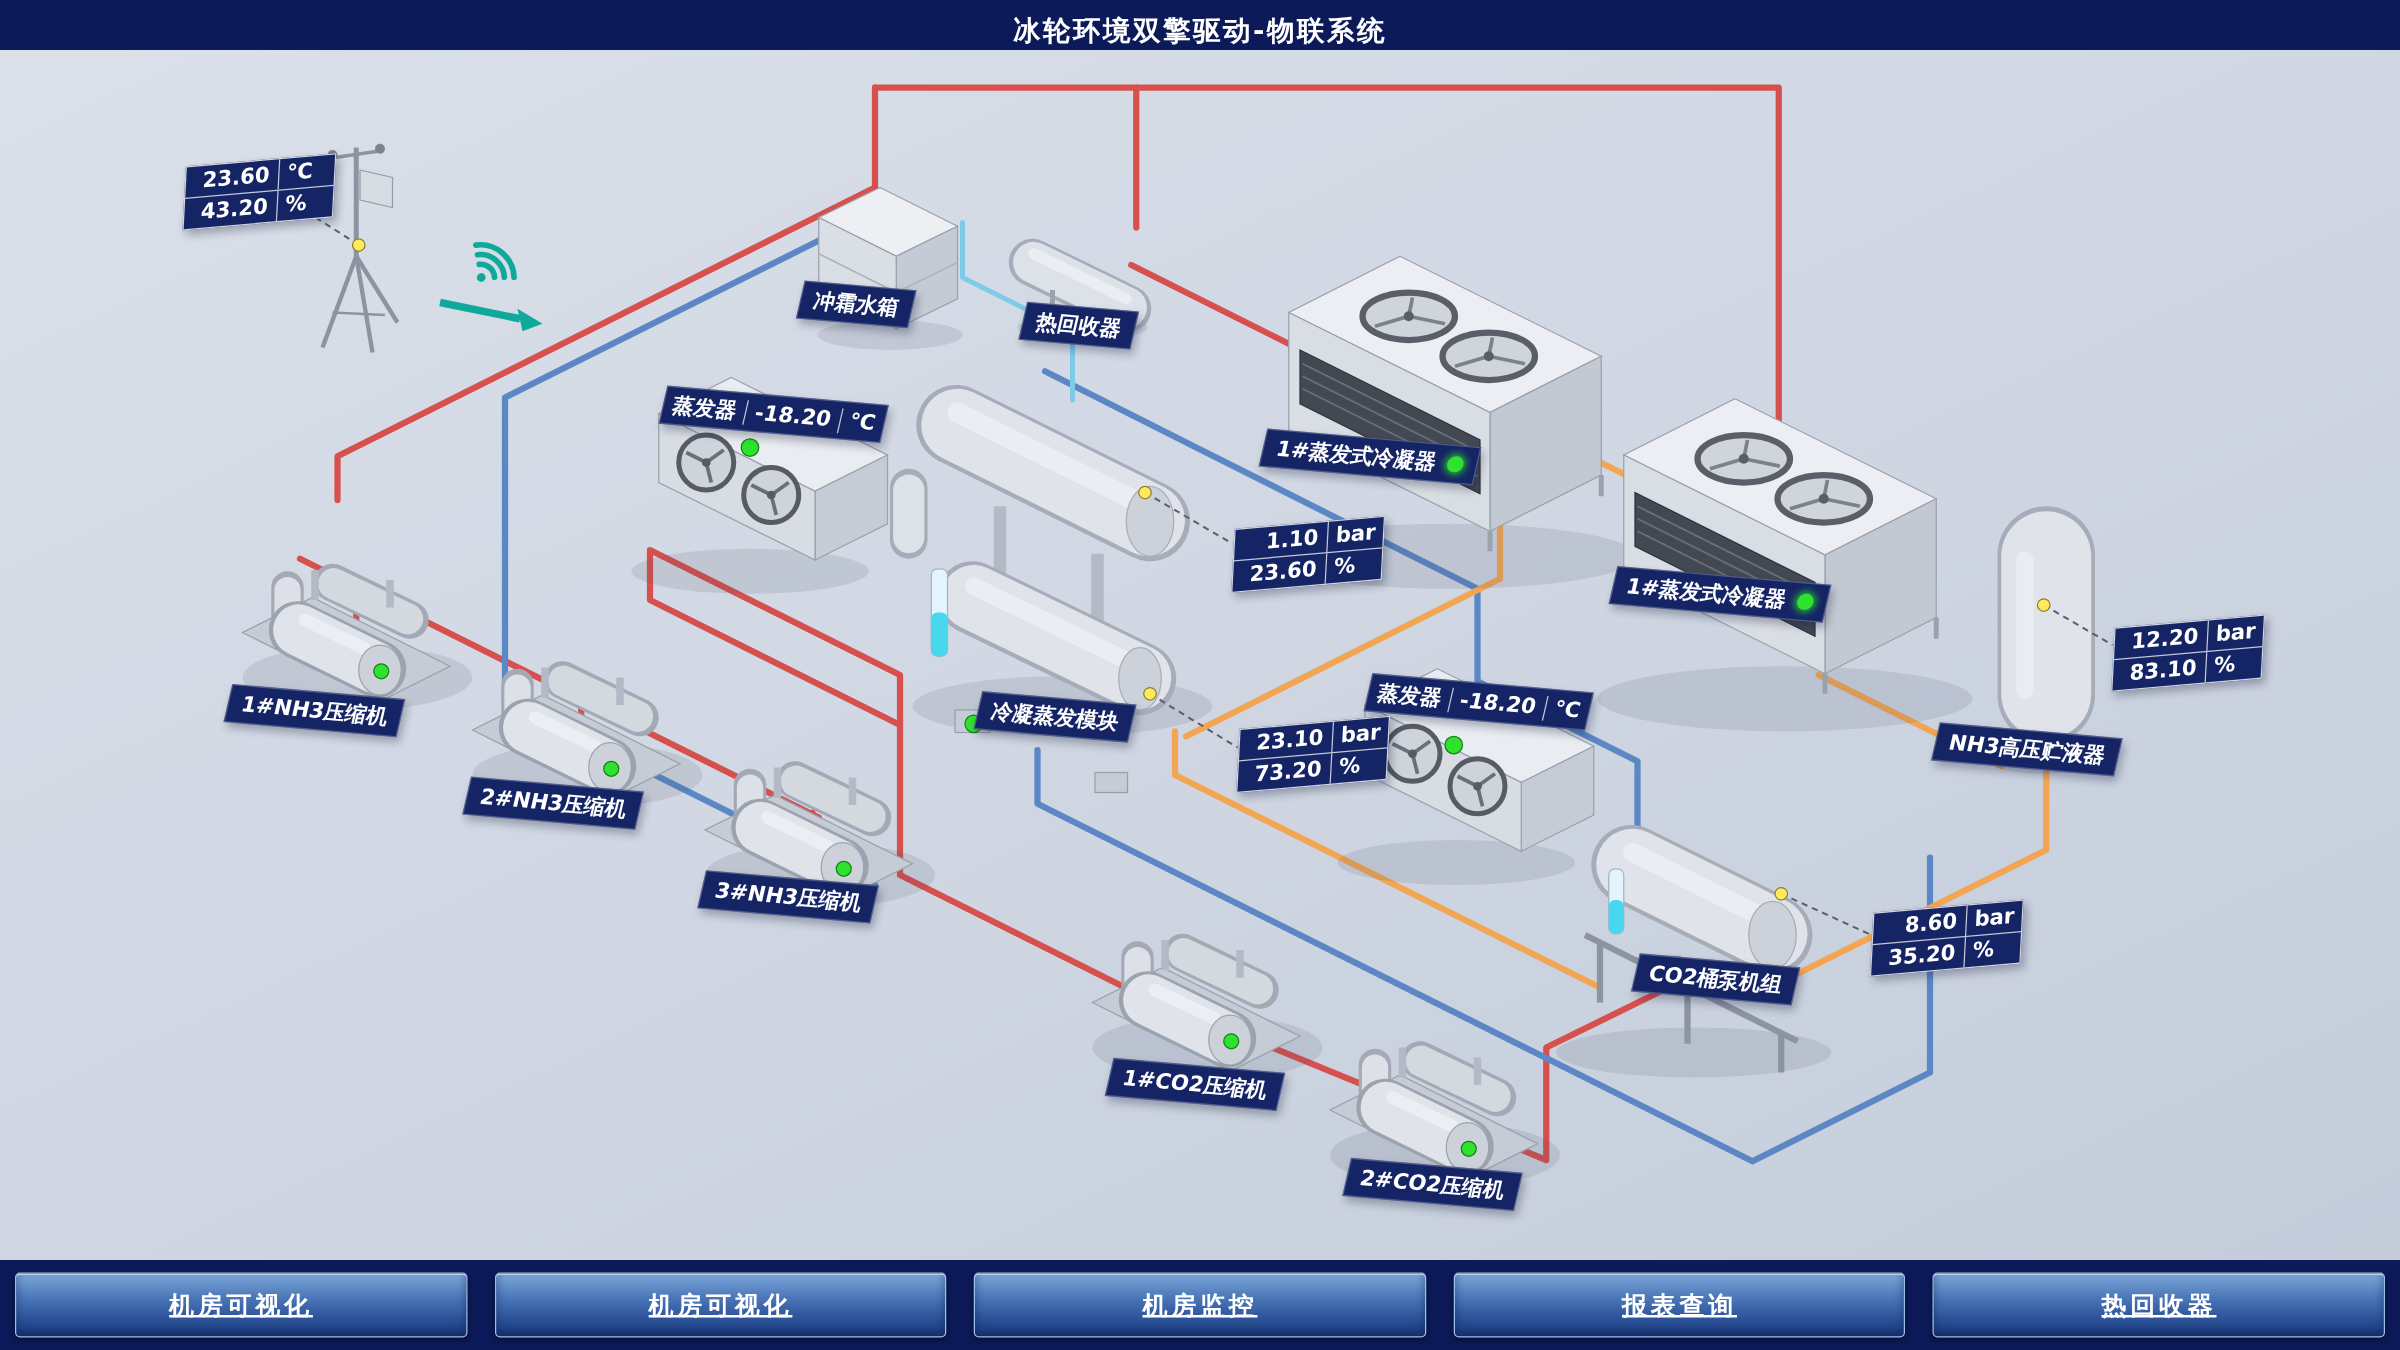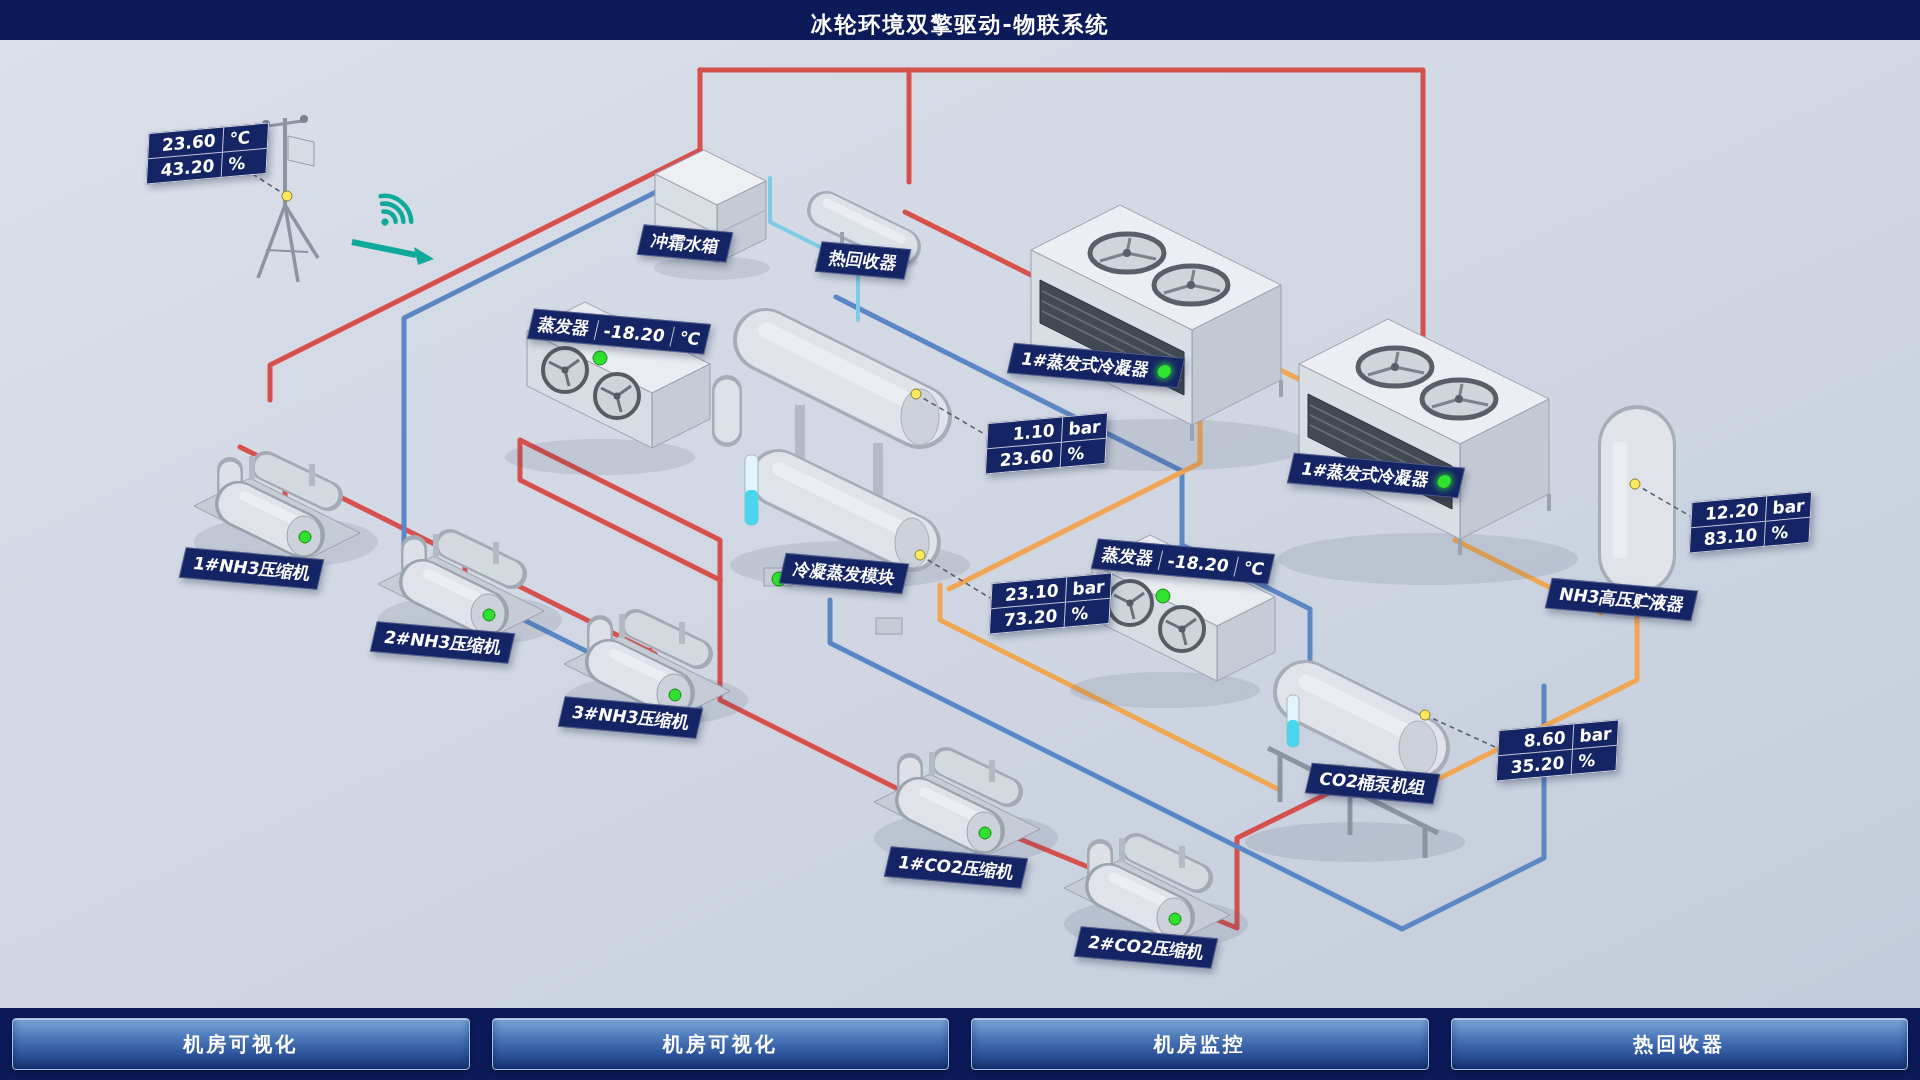--- a/index.html
+++ b/index.html
@@ -9,21 +9,21 @@
   
   .top-bar{position:absolute;top:0;left:0;right:0;height:40px;background:#0c1a5a;
            display:flex;align-items:flex-end;justify-content:center;z-index:30;}
   .top-bar h1{margin:0;color:#fff;font-size:22px;font-weight:700;letter-spacing:2px;}
   
   .bottom-bar{position:absolute;left:0;right:0;bottom:0;height:72px;background:#0c1a5a;
               display:flex;align-items:center;gap:22px;padding:0 12px;z-index:30;box-sizing:border-box;}
   .nav-btn{flex:1;height:52px;color:#fff;font-family:inherit;font-size:20px;font-weight:700;letter-spacing:3px;
            background:linear-gradient(180deg,#7da7da 0%,#4b77b8 38%,#2c5299 72%,#1e3f80 100%);
            border:1px solid #9cc0e8;border-radius:4px;cursor:pointer;
-           box-shadow:inset 0 1px 0 rgba(255,255,255,.55), inset 0 -4px 8px rgba(0,20,70,.45), 0 2px 5px rgba(0,0,0,.45);}
+           box-shadow:inset 0 1px 0 rgba(255,255,255,.55), inset 0 -4px 8px rgba(0,20,70,.45), 0 2px 5px rgba(0,0,0,.45);text-decoration:underline;}
   
   .scene{position:absolute;inset:0;z-index:5;}
   
   .eq-label{position:absolute;z-index:20;background:#152465;color:#fff;font-weight:700;font-size:17px;
             padding:3px 10px;white-space:nowrap;box-shadow:3px 4px 7px rgba(10,20,50,.3);
             display:flex;align-items:center;border:1px solid rgba(255,255,255,.25);}
   .tilt-cw{transform:rotate(5deg) skewX(-8deg);}
   .tilt-ccw{transform:rotate(-5deg) skewX(-8deg);}
   .eq-label .c-cell{padding:0 7px;}
   .eq-label .c-cell + .c-cell{border-left:1px solid rgba(255,255,255,.75);}
@@ -351,16 +351,17 @@
     <div class="g-row">
       <span class="g-val">35.20</span>
       <span class="g-unit">%</span>
     </div>
   </div>
 
   <nav class="bottom-bar">
     <button class="nav-btn">机房可视化</button>
     <button class="nav-btn">机房可视化</button>
     <button class="nav-btn">机房监控</button>
+    <button class="nav-btn">报表查询</button>
     <button class="nav-btn">热回收器</button>
   </nav>
 
 </div>
 
 </body></html>

